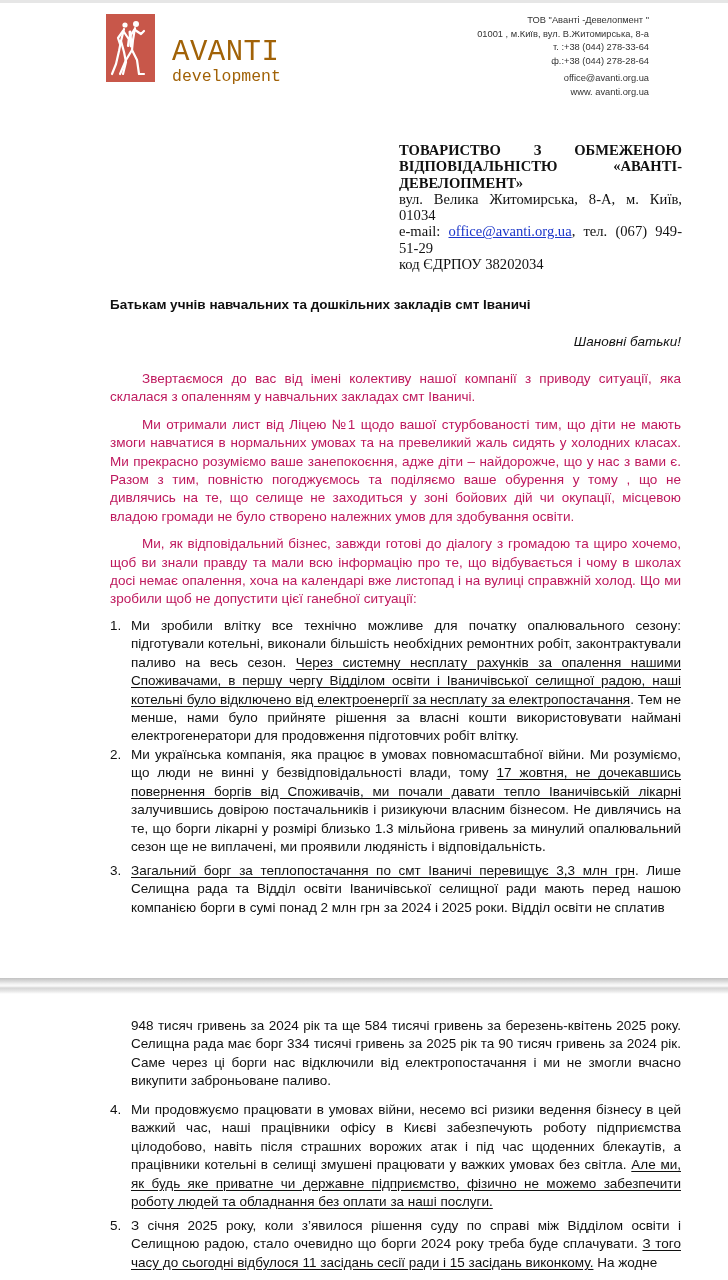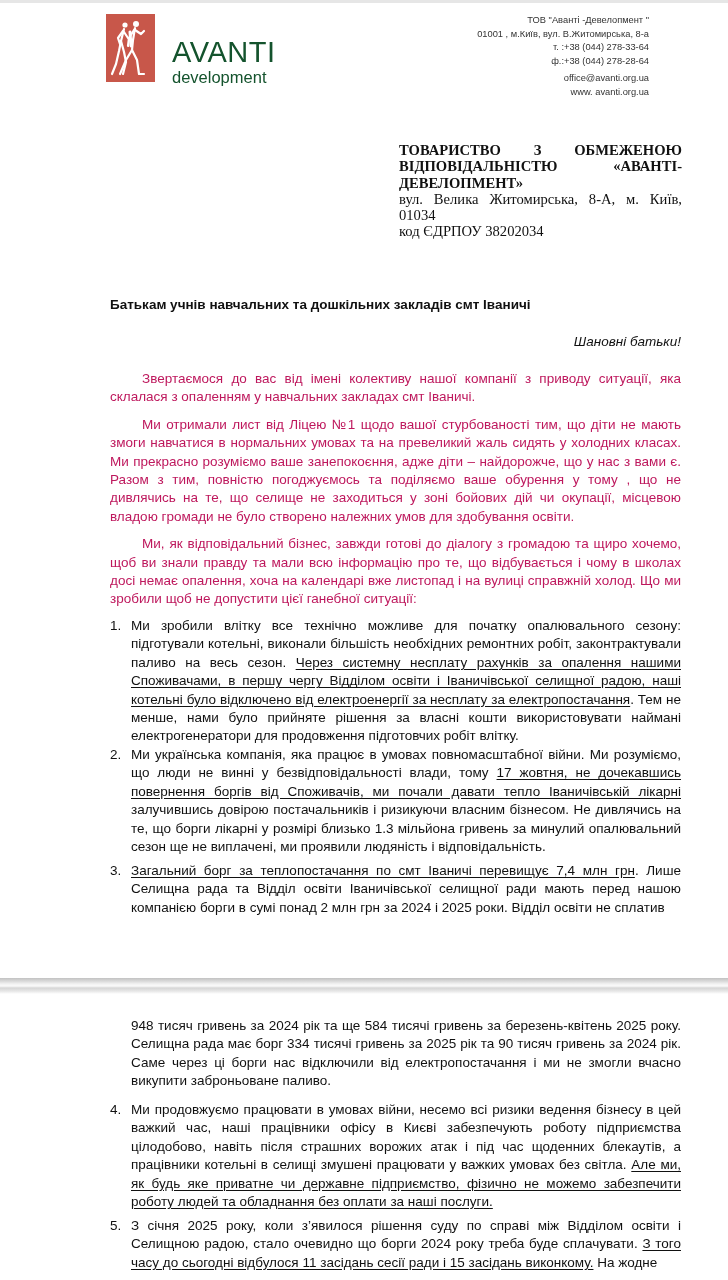--- a/index.html
+++ b/index.html
@@ -1,21 +1,21 @@
 <!DOCTYPE html>
 <html><head>
 <meta charset="utf-8">
 <style>
   html, body { margin:0; padding:0; }
   body { width:728px; height:1280px; background:#ffffff; position:relative; overflow:hidden;
          font-family:"Liberation Sans", sans-serif; color:#111; }
   .topbar { position:absolute; left:0; top:0; width:728px; height:3px; background:#e6e6e6; }
   .logo-box { position:absolute; left:106px; top:14px; width:49px; height:68px; background:#c8574a; }
   .logo-box svg { width:49px; height:68px; display:block; }
-  .brand { position:absolute; left:172px; top:38px; color:#14532d; }
+  .brand { position:absolute; left:172px; top:38px; color:#a16207;font-family:Liberation Mono, monospace; }
   .brand-main { font-size:29px; line-height:29px; letter-spacing:0.5px; }
   .brand-sub { font-size:16.5px; line-height:18px; margin-top:1px; }
   .contact { position:absolute; right:79px; top:14px; text-align:right; font-size:9.3px; line-height:13.6px; color:#333; }
   .contact .gap { height:4px; }
   .company { position:absolute; left:399px; top:142px; width:283px; font-family:"Liberation Serif", serif;
              font-size:14.6px; line-height:16.3px; color:#111; }
   .company .name { font-weight:bold; text-align:justify; text-align-last:left;font-family:Liberation Serif, serif; }
   .company .just { text-align:justify; text-align-last:left; }
   .company a { color:#1a35c9; text-decoration:underline; }
   .doc { position:absolute; left:110px; width:571px; font-size:13.5px; line-height:18.4px; color:#be185d; }
@@ -64,20 +64,23 @@
   <div>т. :+38 (044) 278-33-64</div>
   <div>ф.:+38 (044) 278-28-64</div>
   <div class="gap"></div>
   <div>office@avanti.org.ua</div>
   <div>www. avanti.org.ua</div>
 </div>
 
 <div class="company">
   <div class="name">ТОВАРИСТВО З ОБМЕЖЕНОЮ ВІДПОВІДАЛЬНІСТЮ «АВАНТІ-ДЕВЕЛОПМЕНТ»</div>
   <div class="just">вул. Велика Житомирська, 8-А, м. Київ, 01034</div>
+  <div class="just">
+    <span>e-mail: </span><a>office@avanti.org.ua</a><span>, тел. (067) 949-51-29</span>
+  </div>
   <div>код ЄДРПОУ 38202034</div>
 </div>
 
 <div class="heading">Батькам учнів навчальних та дошкільних закладів смт Іваничі</div>
 <div class="salute">Шановні батьки!</div>
 
 <div class="doc" style="top:370px;">
   <p class="par" style="margin-bottom:9px;">Звертаємося до вас від імені колективу нашої компанії з приводу ситуації, яка склалася з опаленням у навчальних закладах смт Іваничі.</p>
   <p class="par" style="margin-bottom:9px;">Ми отримали лист від Ліцею №1 щодо вашої стурбованості тим, що діти не мають змоги навчатися в нормальних умовах та на  превеликий жаль сидять у холодних класах. Ми прекрасно розуміємо ваше занепокоєння, адже діти – найдорожче, що у нас з вами є. Разом з тим, повністю погоджуємось та поділяємо ваше обурення у тому ,  що не дивлячись на те, що селище не заходиться у зоні бойових дій чи окупації, місцевою владою громади не було створено належних умов для здобування освіти.</p>
   <p class="par">Ми, як відповідальний бізнес, завжди готові до діалогу з громадою  та щиро хочемо, щоб ви знали правду  та мали всю інформацію про те, що відбувається і чому в школах досі немає опалення, хоча на календарі вже листопад і на вулиці справжній холод. Що ми зробили щоб не допустити цієї ганебної ситуації:</p>
@@ -88,21 +91,21 @@
   <div class="body"><span>Ми зробили влітку все технічно можливе для початку опалювального сезону: підготували котельні, виконали більшість необхідних ремонтних робіт, законтрактували паливо на весь сезон. </span><u>Через системну несплату рахунків за опалення нашими Споживачами, в першу чергу Відділом освіти і Іваничівської селищної радою, наші котельні було відключено від електроенергії за несплату за електропостачання</u><span>. Тем не менше, нами було прийняте рішення за власні кошти використовувати наймані електрогенератори для продовження підготовчих робіт влітку.</span></div>
 </div>
 
 <div class="li" style="top:746px;">
   <span class="num">2.</span>
   <div class="body"><span>Ми українська компанія, яка працює в умовах повномасштабної війни. Ми розуміємо, що люди не винні у безвідповідальності влади, тому </span><u>17 жовтня, не дочекавшись повернення боргів від Споживачів, ми почали давати тепло Іваничівській лікарні</u><span> залучившись довірою постачальників і ризикуючи власним бізнесом. Не дивлячись на те, що борги лікарні у розмірі близько 1.3 мільйона гривень за минулий опалювальний сезон ще не виплачені, ми проявили людяність і відповідальність.</span></div>
 </div>
 
 <div class="li" style="top:862px;">
   <span class="num">3.</span>
-  <div class="body"><span></span><u>Загальний борг за теплопостачання по смт Іваничі перевищує 7,4 млн грн</u><span>. Лише Селищна рада та Відділ освіти Іваничівської селищної ради мають перед нашою компанією борги в сумі понад 2 млн грн за 2024 і 2025 роки. Відділ освіти не сплатив</span></div>
+  <div class="body"><span></span><u>Загальний борг за теплопостачання по смт Іваничі перевищує 3,3 млн грн</u><span>. Лише Селищна рада та Відділ освіти Іваничівської селищної ради мають перед нашою компанією борги в сумі понад 2 млн грн за 2024 і 2025 роки. Відділ освіти не сплатив</span></div>
 </div>
 
 <div class="pagebreak"></div>
 
 <div class="cont" style="top:1017px;">948 тисяч гривень за 2024 рік та ще 584 тисячі гривень за березень-квітень 2025 року. Селищна рада має борг 334 тисячі гривень за 2025 рік та 90 тисяч гривень за 2024 рік. Саме через ці борги нас відключили від електропостачання і ми не змогли вчасно викупити заброньоване паливо.</div>
 
 <div class="li" style="top:1101px;">
   <span class="num">4.</span>
   <div class="body"><span>Ми продовжуємо працювати в умовах війни, несемо всі ризики ведення бізнесу в цей важкий час, наші працівники офісу в Києві забезпечують роботу підприємства цілодобово, навіть після страшних ворожих атак і під час щоденних блекаутів, а працівники котельні в селищі змушені працювати у важких умовах без світла. </span><u>Але ми, як будь яке приватне чи державне підприємство, фізично не можемо забезпечити роботу людей та обладнання без оплати за наші послуги.</u><span></span></div>
 </div>

